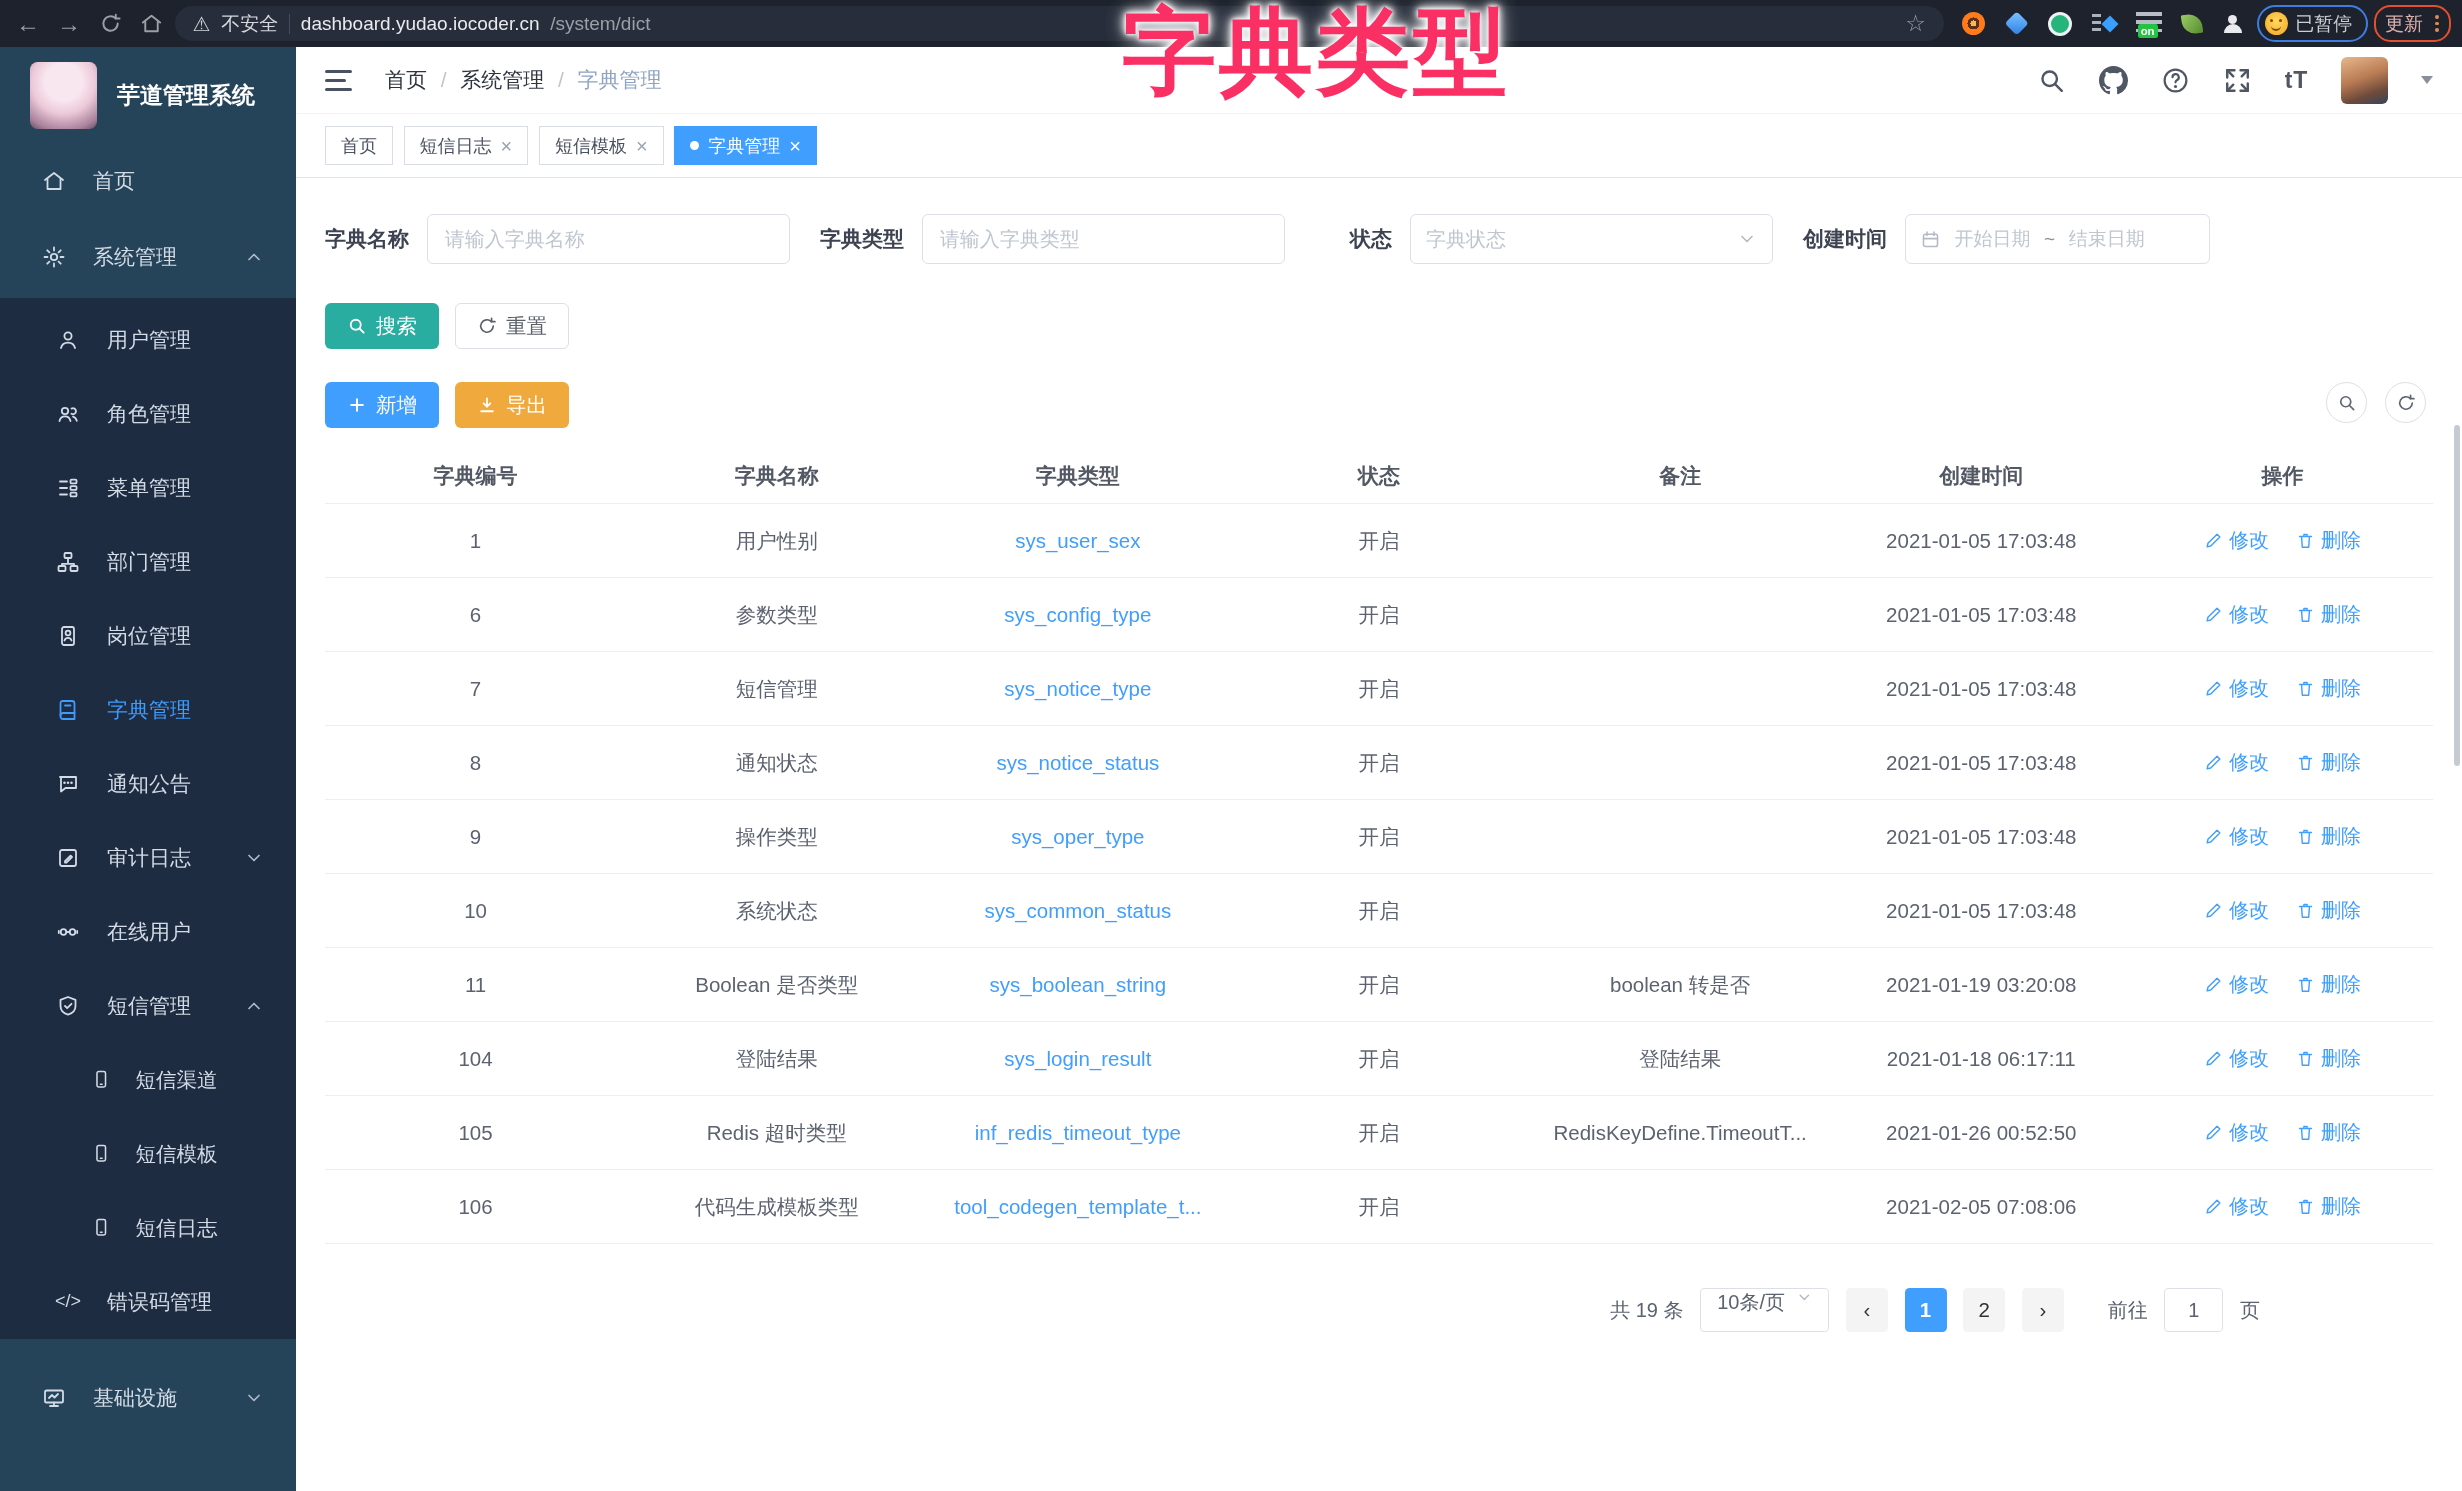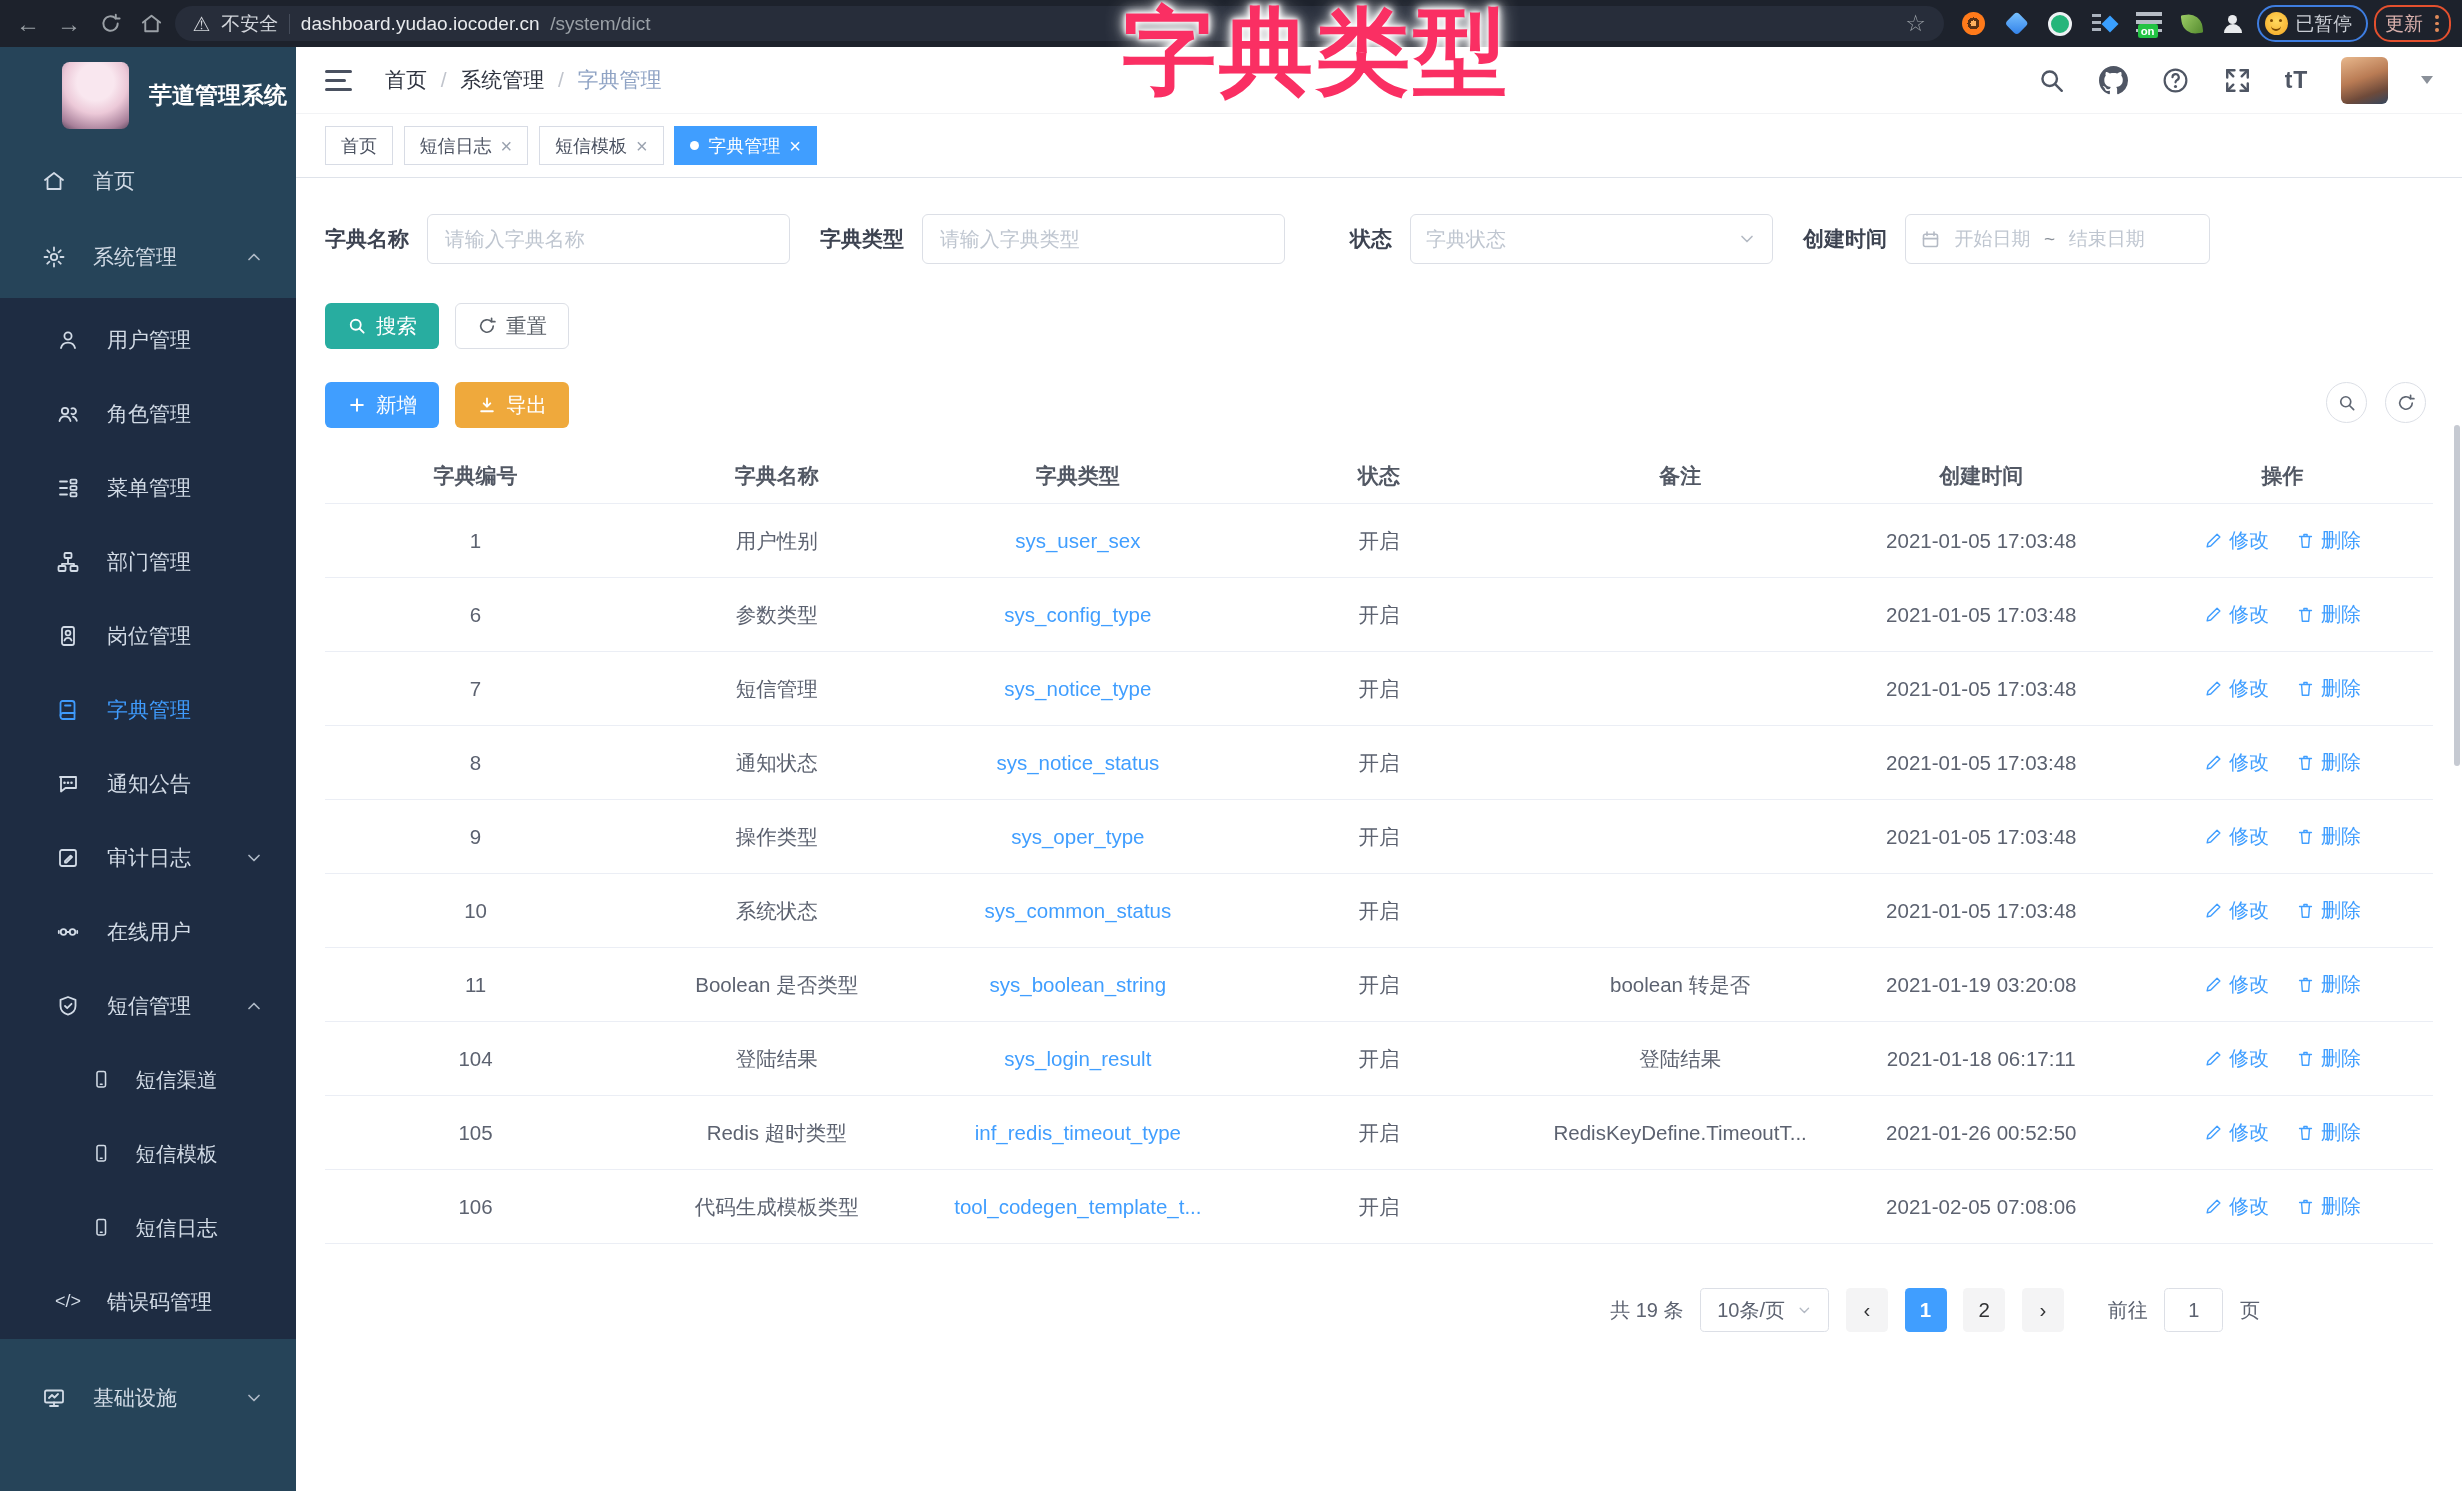--- a/index.html
+++ b/index.html
@@ -38,21 +38,21 @@
   .kebab{display:flex;flex-direction:column;gap:3px;padding:1.5px}
   .kebab i{width:3.8px;height:3.8px;border-radius:50%;background:#e08a5a}
 
   
   .annotation{position:absolute;left:1081px;top:-10.6px;width:470px;text-align:center;z-index:9;font-size:94px;font-weight:800;color:#fa2f63;letter-spacing:3px;pointer-events:none;
     text-shadow:0 0 3.8px #fff,0 0 7.6px #fff,0 0 12px #fff,0 0 20px rgba(255,255,255,.9)}
 
   
   .sidebar{position:absolute;top:47px;left:0;width:296px;bottom:0;background:#1e2c42;display:flex;flex-direction:column;z-index:2}
   .side-top{background:#264459;padding-bottom:3px;flex:none}
-  .logo-row{height:96px;display:flex;align-items:center;padding-left:62px;gap:20px}
+  .logo-row{height:96px;display:flex;align-items:center;padding-left:30px;gap:20px}
   .logo-img{width:67px;height:67px;border-radius:7.6px;flex:none;background:radial-gradient(circle at 50% 30%,#f9e7ef 0 32%,#ecc9d8 55%,#a8809a 85%,#5e4a62 100%)}
   .logo-title{color:#fff;font-size:23px;font-weight:700;white-space:nowrap}
   .item{display:flex;align-items:center;height:74px;color:#d2dbe6;font-size:21px;cursor:pointer;position:relative;white-space:nowrap}
   .item.top{padding-left:42px;gap:27px;height:76px}
   .item.sub{padding-left:56px;gap:27px}
   .item.sub2{padding-left:91px;gap:24px;font-size:20.5px}
   .icn{width:24px;height:24px;flex:none}
   .item.sub2 .icn{width:20.5px;height:20.5px}
   .chev{position:absolute;right:32px;width:20px;height:20px;color:#aeb9c6}
   .item.active{color:#3f9bfc}
@@ -108,21 +108,21 @@
   .thead,.trow{display:flex;align-items:center;border-bottom:0.8px solid #ebeef5}
   .thead{height:55px;font-weight:700;color:#525864;font-size:21px}
   .trow{height:74px;font-size:20.5px;color:#5c6270}
   .td{flex:1;text-align:center;overflow:hidden;text-overflow:ellipsis;white-space:nowrap;padding:0 9px}
   .td.link{color:#409eff;cursor:pointer}
   .td.ops{display:flex;justify-content:center;gap:27px;overflow:visible}
   .op{display:flex;align-items:center;gap:6px;color:#409eff;font-size:20px;cursor:pointer;white-space:nowrap}
   .op svg{width:19px;height:19px;flex:none}
 
   .pagerow{display:flex;align-items:center;justify-content:flex-end;gap:16.7px;margin-top:44px;padding-right:202px;font-size:20px;color:#5c6270}
-  .psel{width:129px;height:44px;border:0.8px solid #dcdfe6;border-radius:4.6px;display:flex;align-items:center;justify-content:center;gap:10.6px;color:#5c6270;cursor:pointer;background:#fff}
+  .psel{width:129px;height:44px;border:0.8px solid #dcdfe6;border-radius:4.6px;display:flex;justify-content:center;gap:10.6px;color:#5c6270;cursor:pointer;background:#fff}
   .psel svg{width:16.7px;height:16.7px;color:#b4bac4}
   .pbtn{min-width:42px;height:44px;border-radius:4.6px;background:#f4f4f5;display:flex;align-items:center;justify-content:center;color:#303133;font-size:20.5px;cursor:pointer;padding:0 4.6px}
   .pbtn.active{background:#409eff;color:#fff;font-weight:700}
   .goto-inp{width:59px;height:44px;border:0.8px solid #dcdfe6;border-radius:4.6px;text-align:center;font-size:20px;color:#5c6270;outline:none;font-family:inherit}
 
   .scroll-thumb{position:absolute;right:2.3px;top:425px;width:6px;height:341px;background:#c6cad2;border-radius:3px;z-index:6}
 </style>
 </head>
 <body>
 

